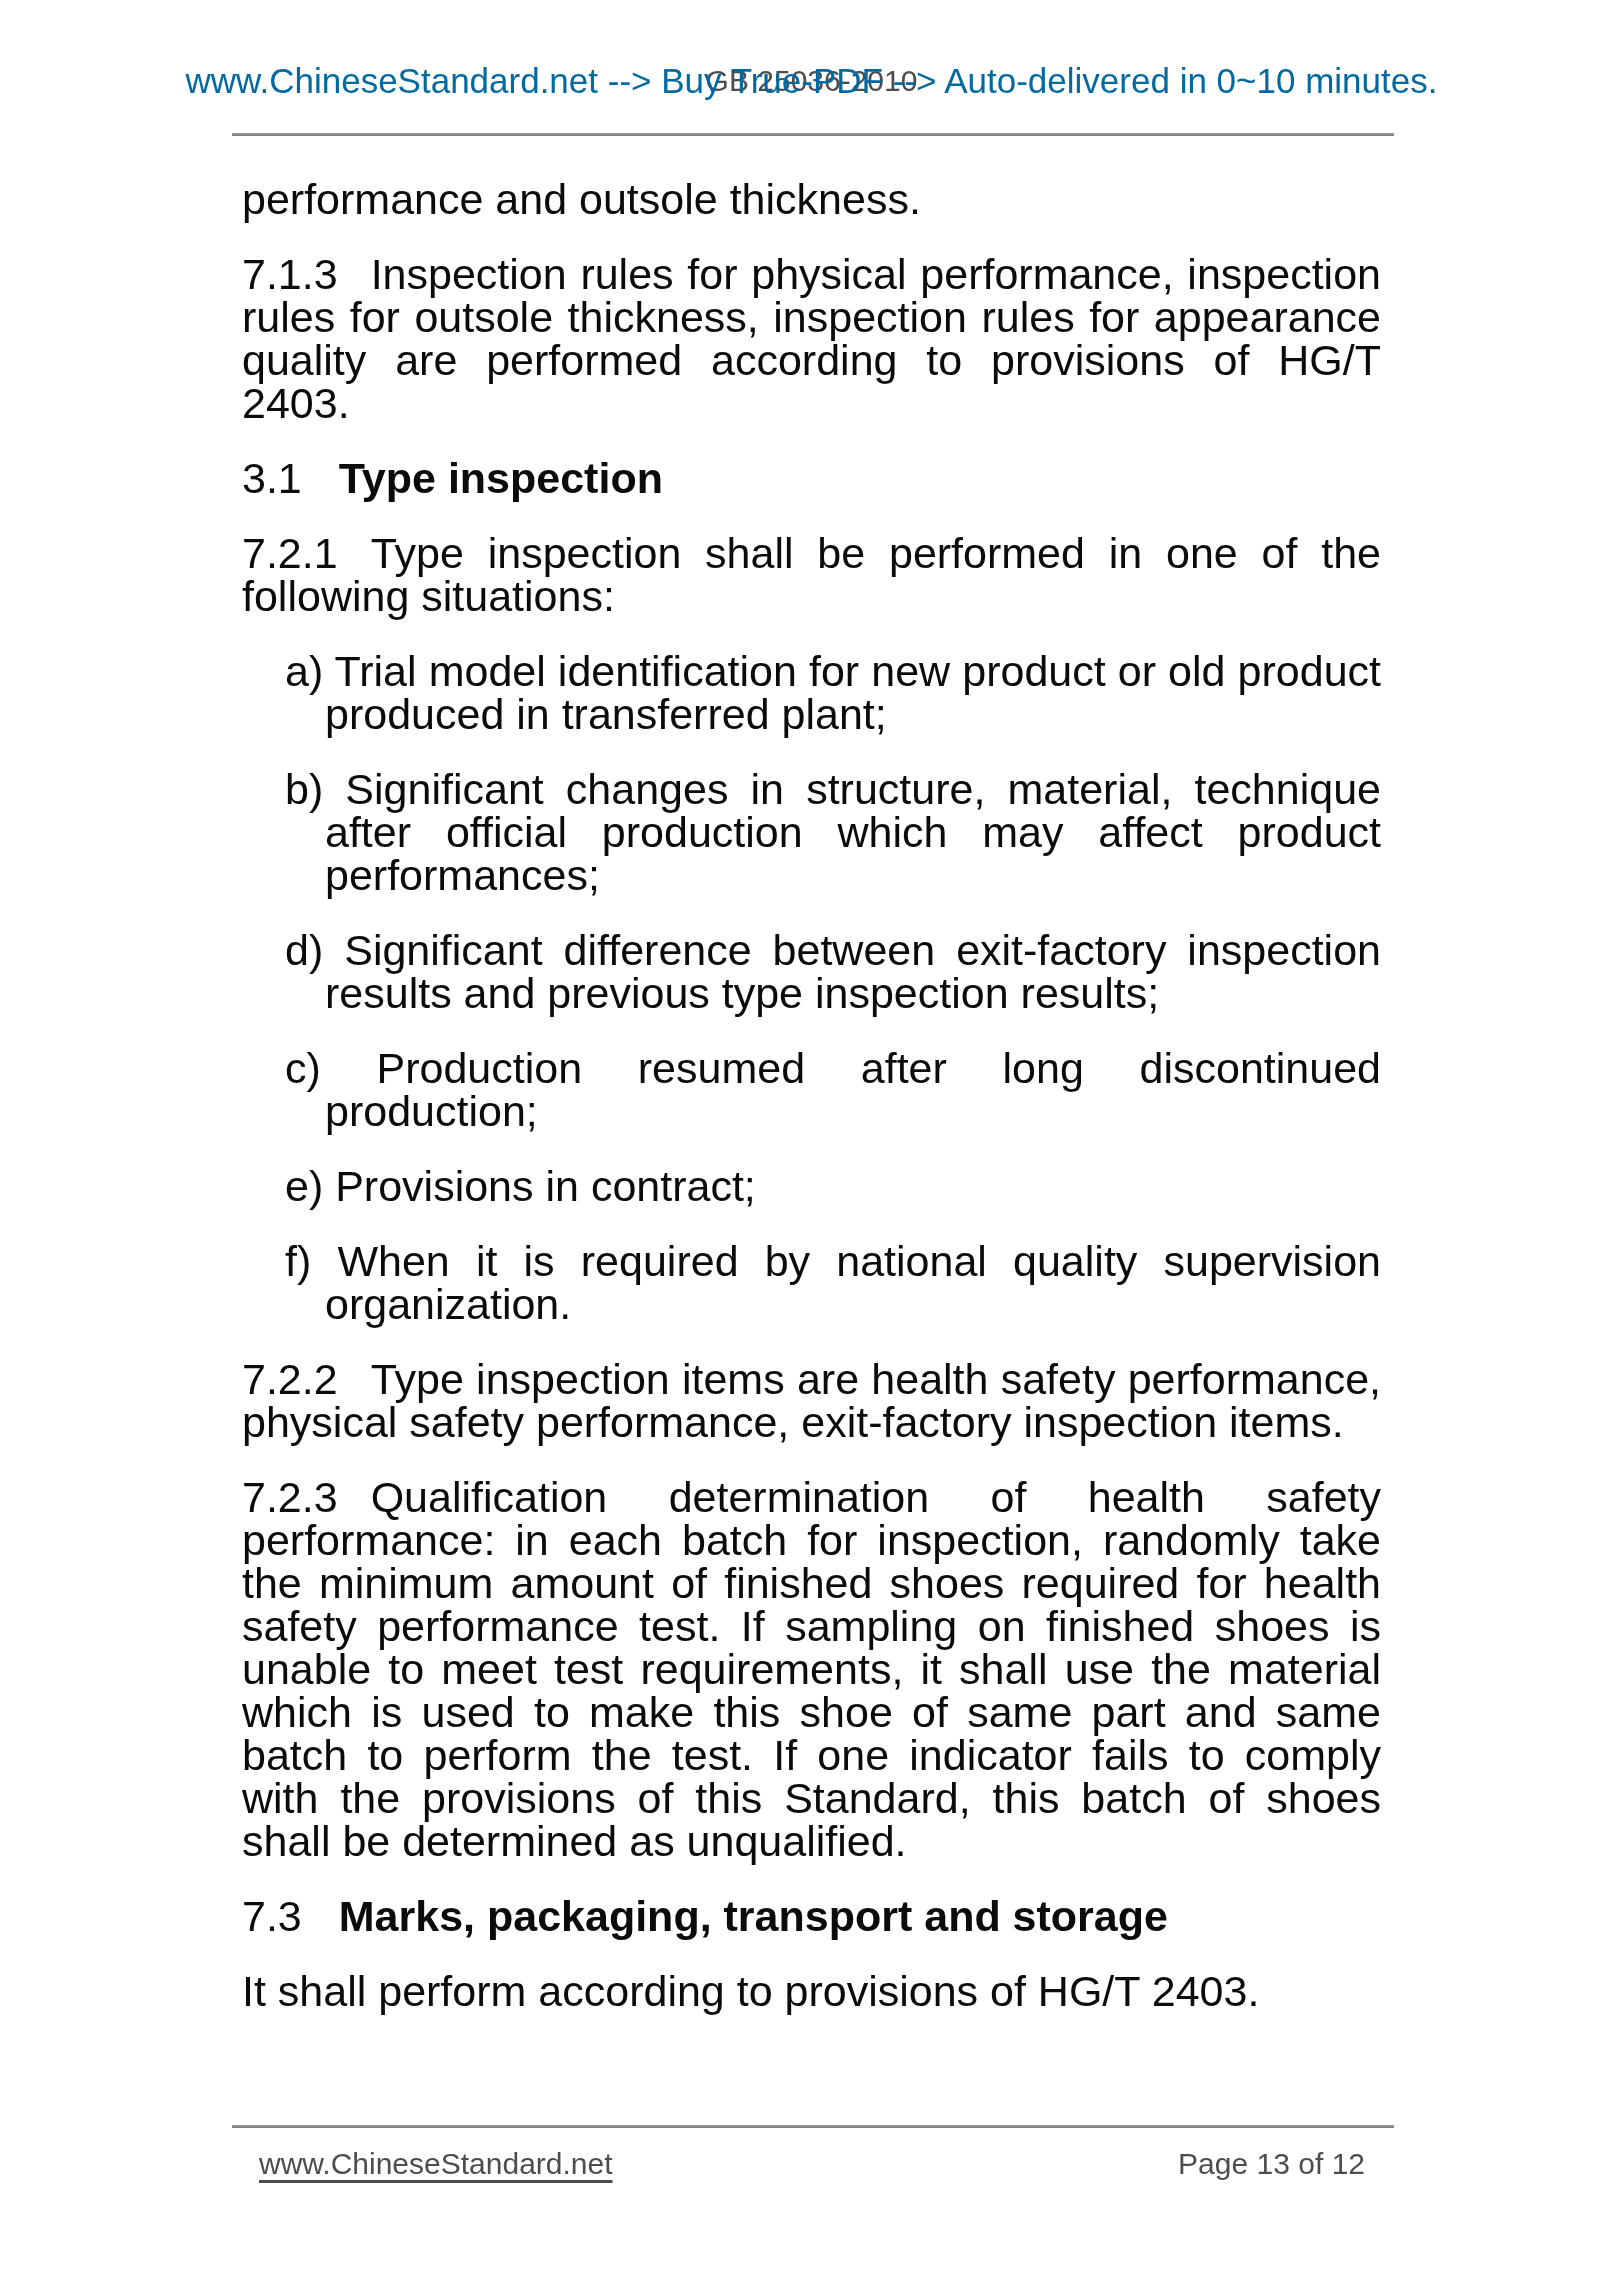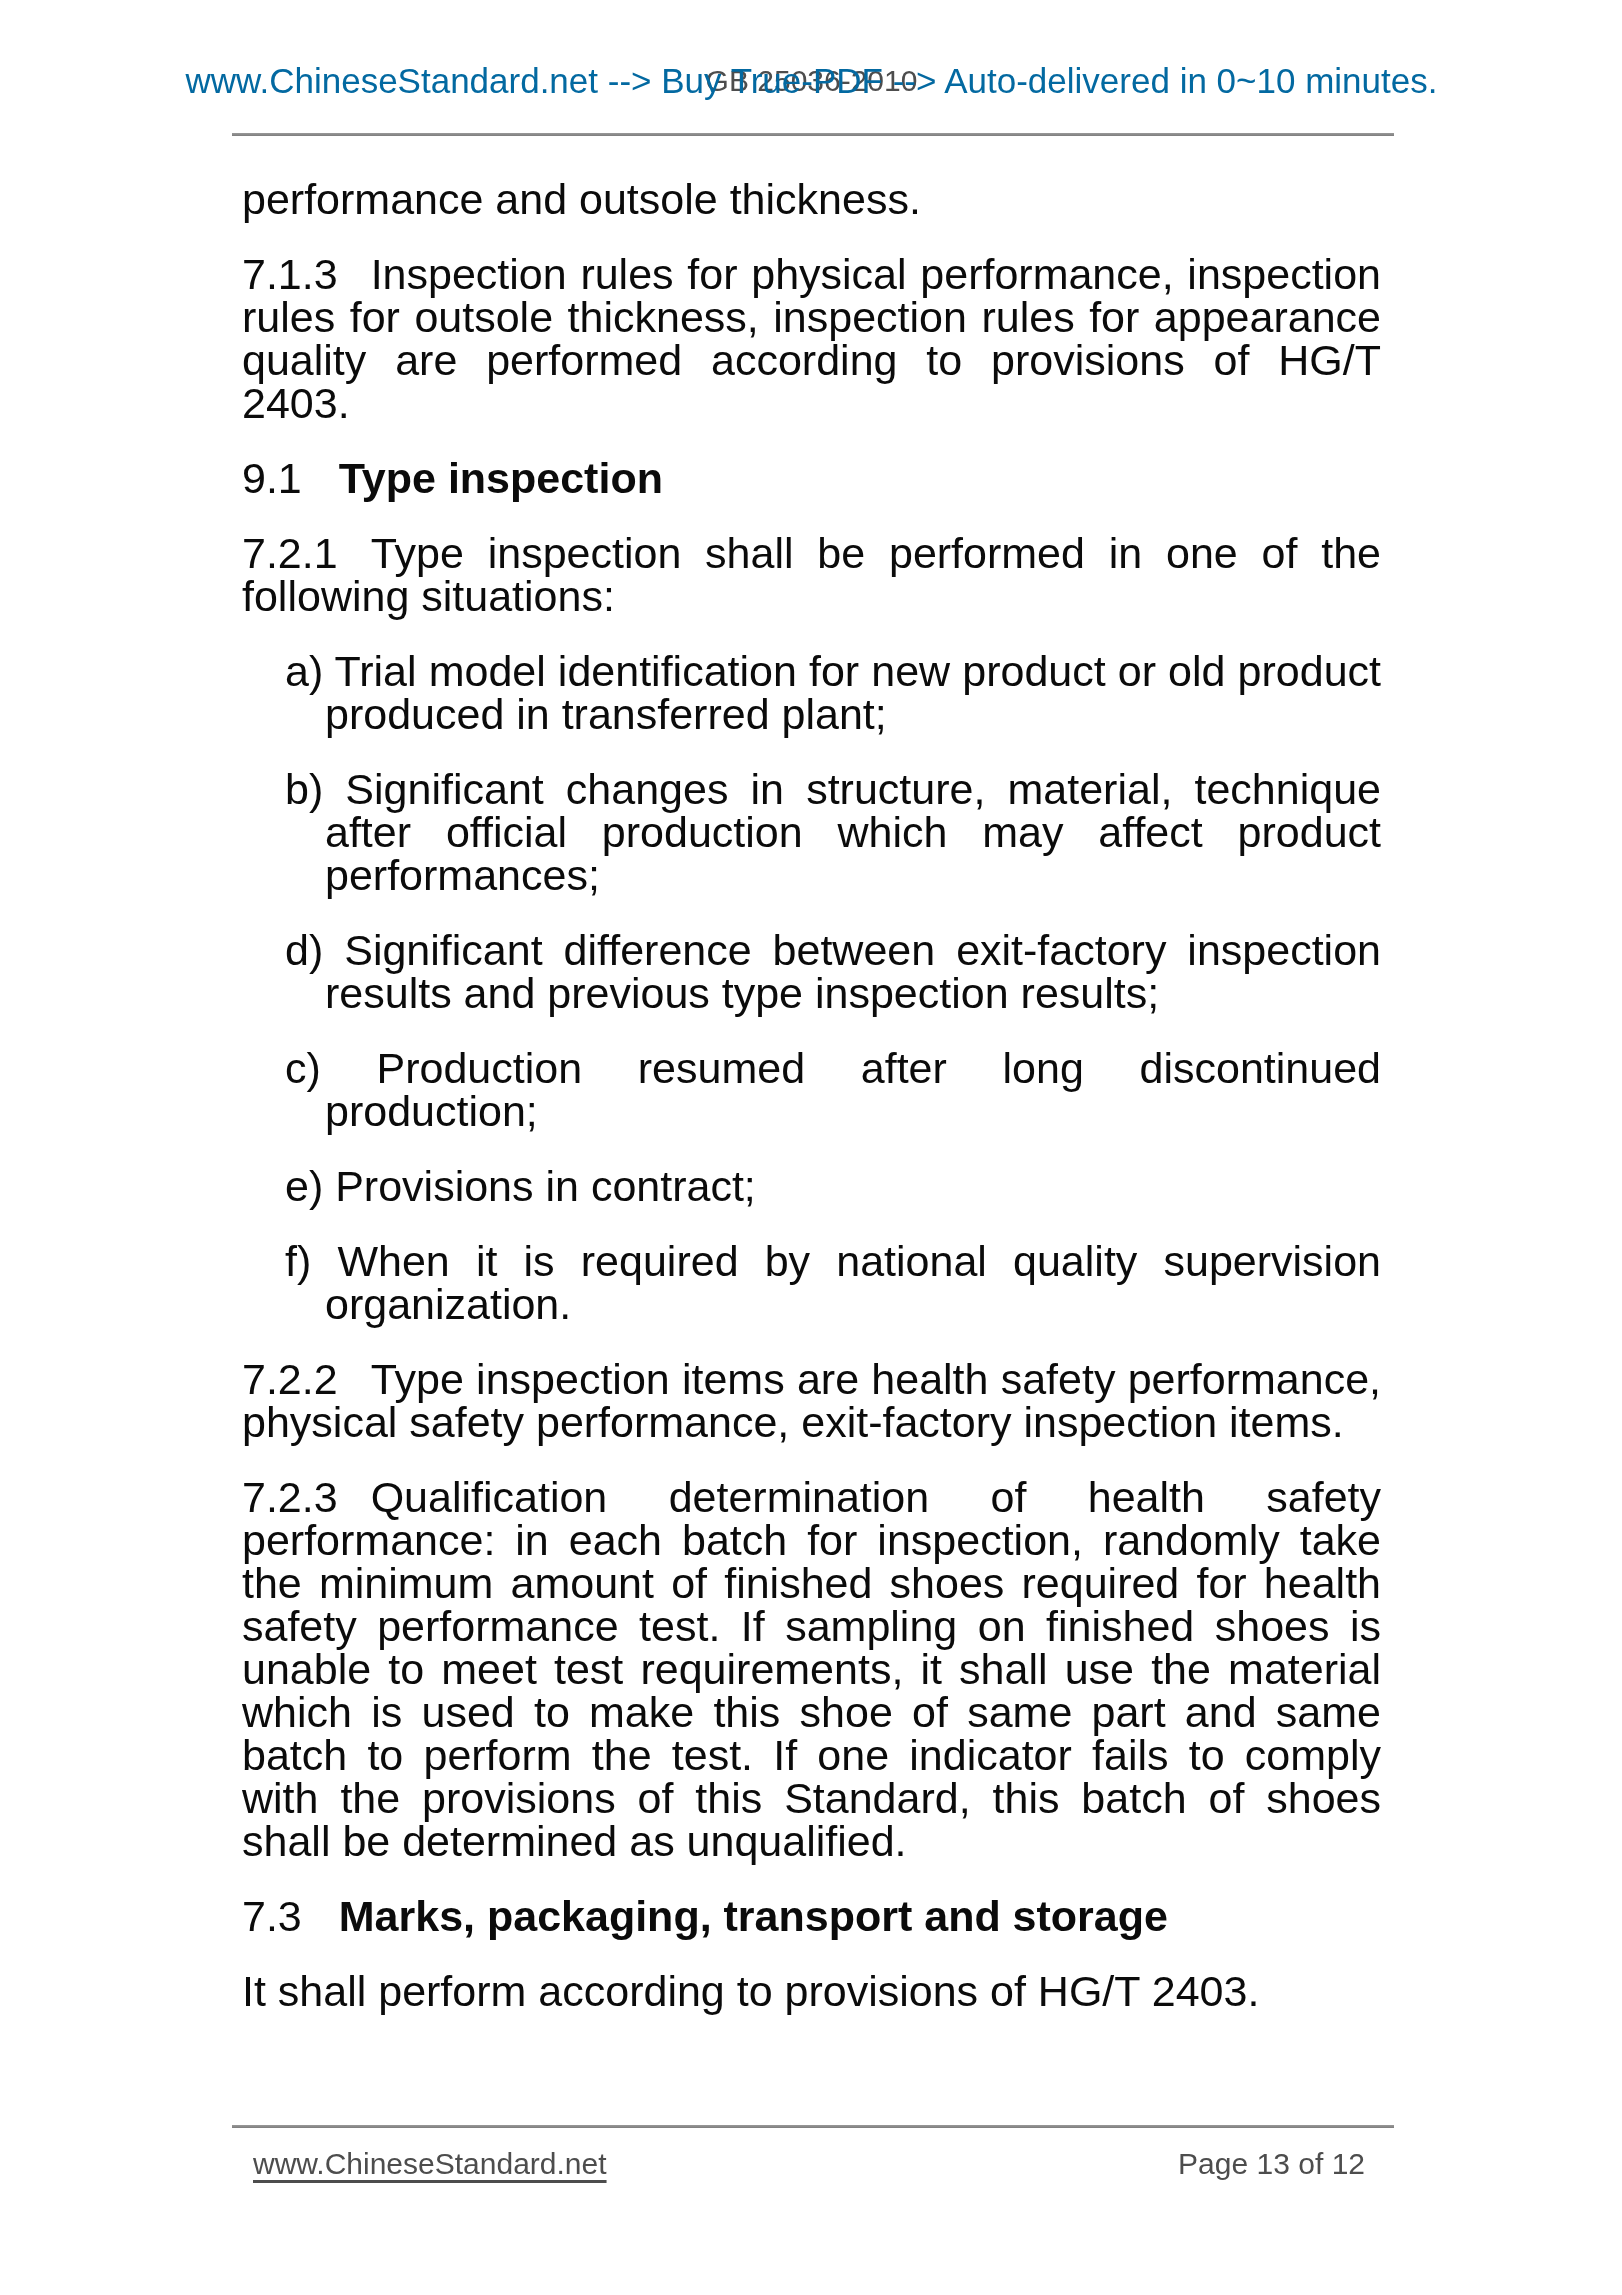--- a/index.html
+++ b/index.html
@@ -84,21 +84,21 @@
     left: 232px;
     width: 1162px;
     display: flex;
     justify-content: space-between;
     align-items: baseline;
     font-size: 30px;
     line-height: 38px;
     color: #4d4d4d;
   }
   .footer-site {
-    margin-left: 21px;
+    margin-left: 27px;
     color: #4d4d4d;
     text-decoration: underline;
     text-decoration-thickness: 2.5px;
     text-underline-offset: 5.8px;
     cursor: pointer;
   }
   .page-indicator { margin-right: 29px; }
   .page-indicator .b { font-weight: normal; text-align: center; }
 </style>
 </head>
@@ -109,21 +109,21 @@
 <div class="header-line">www.ChineseStandard.net --&gt; Buy True-PDF --&gt; Auto-delivered in 0~10 minutes.</div>
 
 <div class="rule header-rule"></div>
 
 <div class="content">
 
   <p class="block">performance and outsole thickness.</p>
 
   <p class="block"><span class="num">7.1.3</span><span>Inspection rules for physical performance, inspection rules for outsole thickness, inspection rules for appearance quality are performed according to provisions of HG/T 2403.</span></p>
 
-  <div class="block heading"><span class="num">9.1</span><span>Type inspection</span></div>
+  <div class="block heading"><span class="num">3.1</span><span>Type inspection</span></div>
 
   <p class="block"><span class="num">7.2.1</span><span>Type inspection shall be performed in one of the following situations:</span></p>
 
   <p class="block list"><span class="marker">a)</span> <span>Trial model identification for new product or old product produced in transferred plant;</span></p>
 
   <p class="block list"><span class="marker">b)</span> <span>Significant changes in structure, material, technique after official production which may affect product performances;</span></p>
 
   <p class="block list"><span class="marker">d)</span> <span>Significant difference between exit-factory inspection results and previous type inspection results;</span></p>
 
   <p class="block list"><span class="marker">c)</span> <span>Production resumed after long discontinued production;</span></p>

